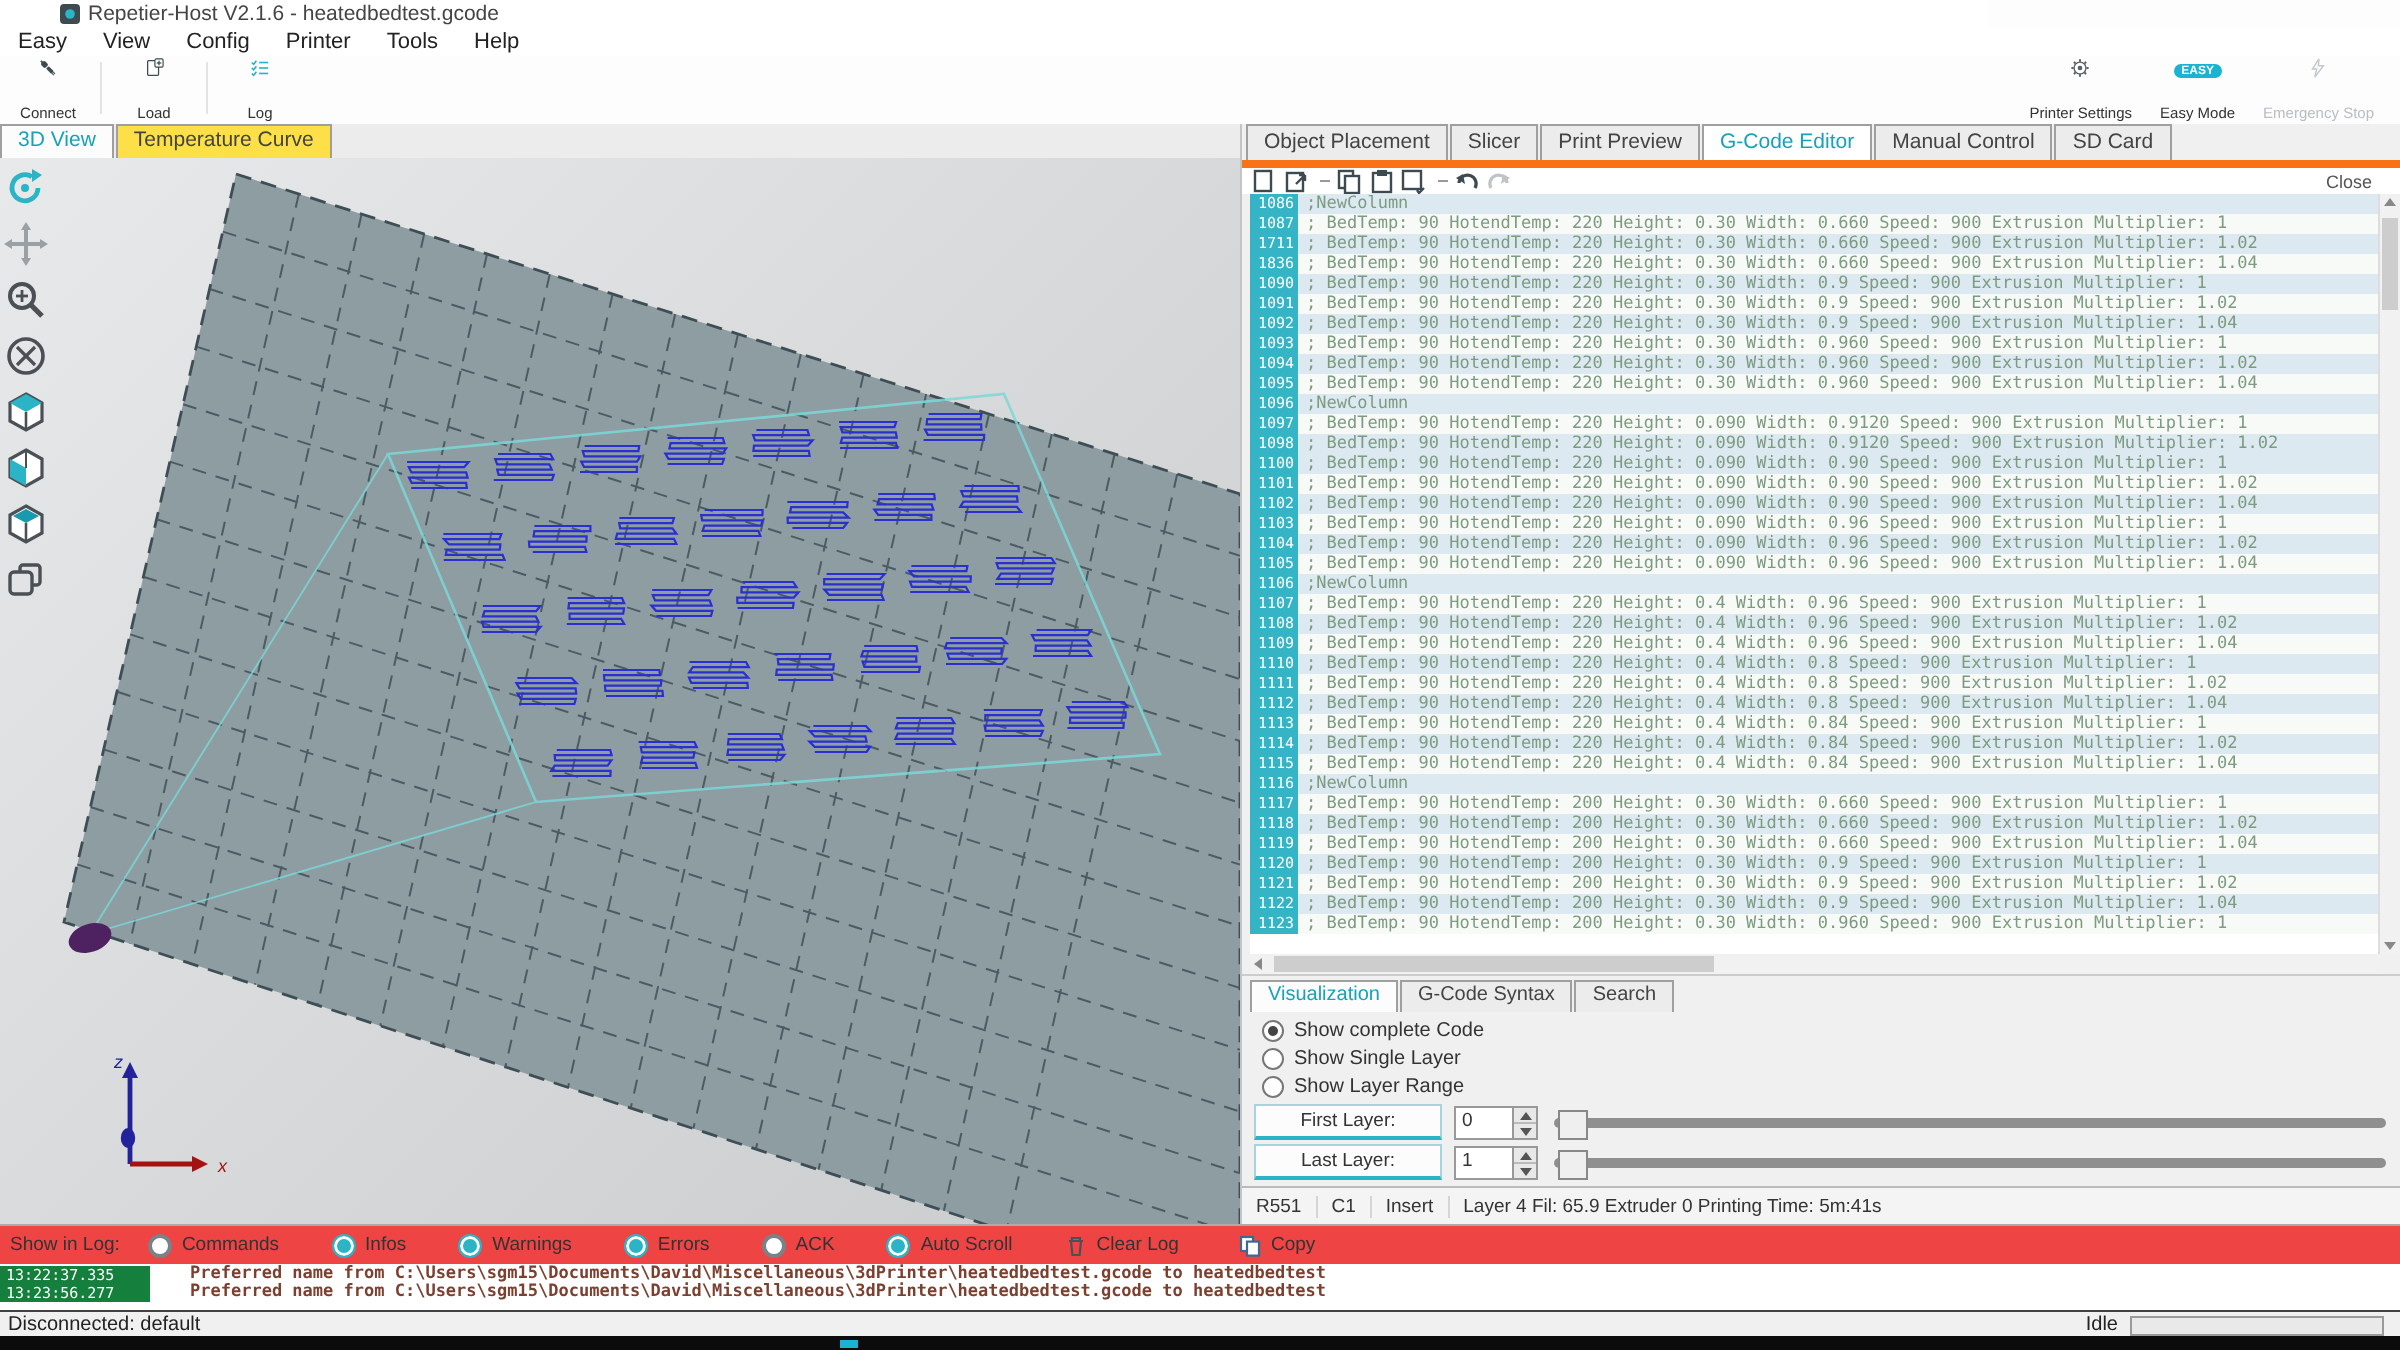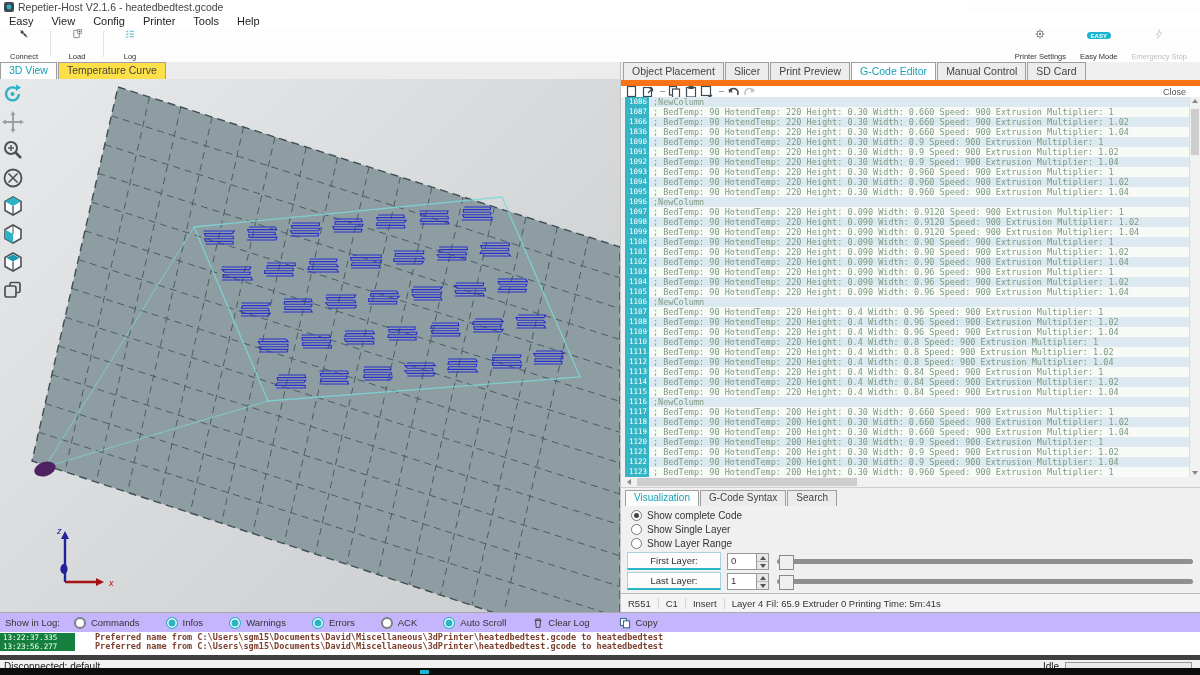--- a/index.html
+++ b/index.html
@@ -1,19 +1,19 @@
 <!DOCTYPE html>
 <html><head>
 <meta charset="utf-8">
 <style>
   html,body{margin:0;padding:0;background:#222;}
   #root{position:relative;width:1200px;height:675px;background:#fdfdfd;overflow:hidden;
         font-family:"Liberation Sans",sans-serif;color:#333;}
   
-  .titlebar{position:absolute;left:0;top:0;width:968px;height:14px;background:#fff;display:flex;align-items:center;}
+  .titlebar{position:absolute;left:0;top:0;width:968px;height:14px;background:#fff;display:flex;align-items:center;padding-left:26px;}
   .titlebar .t{font-size:10.5px;color:#444;margin-left:4px;}
   .appicon{width:10px;height:10px;margin-left:4px;display:inline-block;}
   .menubar{position:absolute;left:0;top:14px;width:1200px;height:14px;background:#fff;display:flex;align-items:center;}
   .menubar span{font-size:11px;color:#222;padding:0 9px;cursor:default;}
   .toolbar{position:absolute;left:0;top:28px;width:1200px;height:34px;background:#fdfdfd;border-bottom:1px solid #e0e0e0;display:flex;}
   .tbtn{display:flex;flex-direction:column;align-items:center;justify-content:flex-start;padding:1px 7px;min-width:34px;gap:12px;}
   .tbtn .tlbl{font-size:7.5px;color:#333;margin-top:1px;white-space:nowrap;}
   .tbtn.disabled .tlbl{color:#b9bec1;}
   .tsep{width:1px;height:26px;background:#e3e3e3;margin:3px 2px;}
   .tright{margin-left:auto;display:flex;margin-right:6px;}
@@ -27,21 +27,21 @@
   .viewport{position:absolute;left:0;top:17px;width:620px;height:533px;
             background:linear-gradient(135deg,#e8e9ea 0%,#d6d8d9 55%,#c9cccd 100%);}
   .sidebar{position:absolute;left:0;top:4px;width:26px;display:flex;flex-direction:column;align-items:center;z-index:4;}
   .sideico{width:22px;height:22px;margin-bottom:6px;}
   #scene{position:absolute;left:0;top:0;}
   
   .rightpane{position:absolute;left:621px;top:62px;width:579px;height:550px;background:#f0f0f0;}
   .rtabs{position:absolute;left:2px;top:0;height:18px;display:flex;}
   .rtab{font-size:10.5px;padding:2px 8px 0 8px;border:1px solid #9f9f9f;border-bottom:none;background:#ececec;color:#444;margin-right:1px;height:15px;white-space:nowrap;}
   .rtab.sel{background:#fff;color:#17a2b8;}
-  .etoolbar{position:absolute;left:0;top:18px;width:579px;height:17px;background:#fff;border-top:6px solid #f97316;display:flex;align-items:center;padding-left:4px;box-sizing:border-box;}
+  .etoolbar{position:absolute;left:0;top:18px;width:579px;height:17px;background:#fff;border-top:4px solid #f97316;display:flex;align-items:center;padding-left:4px;box-sizing:border-box;}
   .eico{width:13px;height:13px;margin-right:3px;}
   .esep{width:5px;height:1px;background:#999;margin:0 3px;}
   .closelbl{margin-left:auto;margin-right:14px;font-size:9px;color:#555;}
   .editor{position:absolute;left:4px;top:35px;width:565px;height:380px;background:#fff;overflow:hidden;}
   .erow{display:flex;height:10px;line-height:10px;white-space:nowrap;}
   .erow .num{width:22px;background:#35b4c6;color:#fff;font-family:"DejaVu Sans Mono",monospace;font-size:7.5px;text-align:right;padding-right:2px;flex:none;}
   .erow .txt{font-family:"DejaVu Sans Mono",monospace;font-size:8.5px;color:#7d9b80;padding-left:4px;overflow:hidden;}
   .erow.alt{background:#dce9f1;}
   .erow.plain{background:#f7faf6;}
   .vscroll{position:absolute;right:0;top:35px;width:10px;height:380px;background:#f1f1f1;border-left:1px solid #ddd;}
@@ -72,35 +72,35 @@
   .spin .btns div.dn:after{border-top:4px solid #555;}
   .slider{flex:1;height:15px;position:relative;margin-left:8px;}
   .strack{position:absolute;left:0;right:2px;top:5px;height:5px;background:#8f8f8f;border-radius:3px;}
   .shandle{position:absolute;left:2px;top:1px;width:13px;height:13px;background:#efefef;border:1px solid #888;}
   .estatus{position:absolute;left:0;top:531px;width:579px;height:19px;background:#f4f4f4;border-top:1px solid #bbb;
            display:flex;align-items:center;font-size:9.5px;color:#333;white-space:pre;}
   .estatus span{padding:0 7px;border-right:1px solid #d5d5d5;}
   .estatus span:last-child{border-right:none;}
   
   .logsec{position:absolute;left:0;top:612px;width:1200px;height:43px;background:#fff;border-top:1px solid #aaa;}
-  .logbar{position:absolute;left:0;top:0;width:1200px;height:19px;background:#c4b5fd;display:flex;align-items:center;}
+  .logbar{position:absolute;left:0;top:0;width:1200px;height:19px;background:#ef4444;display:flex;align-items:center;}
   .logbar .lab{font-size:9.5px;color:#333;margin:0 14px 0 5px;}
   .toggle{display:flex;align-items:center;margin-right:26px;}
   .toggle .ic{width:10px;height:10px;border-radius:50%;margin-right:5px;flex:none;}
   .toggle .ic.on{background:#2bb3c6;border:1px solid #2bb3c6;box-shadow:inset 0 0 0 1.5px #fff;}
   .toggle .ic.off{background:#fff;border:2px solid #7a8287;width:8px;height:8px;}
   .toggle span{font-size:9.5px;color:#333;}
   .logact{display:flex;align-items:center;margin-right:30px;}
   .logact span{font-size:9.5px;color:#333;margin-left:4px;}
   .logrows{position:absolute;left:0;top:20px;width:1200px;}
   .lrow{display:flex;height:9px;line-height:9px;}
   .lrow .ts{width:72px;background:#15803d;color:#fff;font-family:"DejaVu Sans Mono",monospace;font-size:7.5px;padding-left:3px;flex:none;}
   .lrow .msg{font-family:"DejaVu Sans Mono",monospace;font-size:8.5px;font-weight:bold;color:#7c4030;padding-left:20px;white-space:pre;}
   
-  .statusbar{position:absolute;left:0;top:655px;width:1200px;height:13px;background:#f0f0f0;border-top:5px solid #404040;display:flex;align-items:center;}
+  .statusbar{position:absolute;left:0;top:655px;width:1200px;height:13px;background:#f0f0f0;border-top:1px solid #404040;display:flex;align-items:center;}
   .statusbar .sl{font-size:10px;color:#222;margin-left:4px;}
   .sbright{margin-left:auto;display:flex;align-items:center;margin-right:8px;}
   .sbright span{font-size:10px;color:#222;margin-right:6px;}
   .sbprog{width:125px;height:8px;background:#e9e9e9;border:1px solid #9a9a9a;}
   .blackstrip{position:absolute;left:0;top:668px;width:1200px;height:7px;background:#0c0c0c;}
   .taskaccent{position:absolute;left:420px;top:670px;width:9px;height:4px;background:#19b4d1;}
 </style>
 </head>
 <body>
 
@@ -386,21 +386,21 @@
     <div class="editor" id="editor">
         <div class="erow alt">
           <div class="num">1086</div>
           <div class="txt">;NewColumn</div>
         </div>
         <div class="erow plain">
           <div class="num">1087</div>
           <div class="txt">; BedTemp: 90 HotendTemp: 220 Height: 0.30 Width: 0.660 Speed: 900 Extrusion Multiplier: 1</div>
         </div>
         <div class="erow alt">
-          <div class="num">1366</div>
+          <div class="num">1711</div>
           <div class="txt">; BedTemp: 90 HotendTemp: 220 Height: 0.30 Width: 0.660 Speed: 900 Extrusion Multiplier: 1.02</div>
         </div>
         <div class="erow plain">
           <div class="num">1836</div>
           <div class="txt">; BedTemp: 90 HotendTemp: 220 Height: 0.30 Width: 0.660 Speed: 900 Extrusion Multiplier: 1.04</div>
         </div>
         <div class="erow alt">
           <div class="num">1090</div>
           <div class="txt">; BedTemp: 90 HotendTemp: 220 Height: 0.30 Width: 0.9 Speed: 900 Extrusion Multiplier: 1</div>
         </div>
@@ -428,24 +428,20 @@
           <div class="num">1096</div>
           <div class="txt">;NewColumn</div>
         </div>
         <div class="erow plain">
           <div class="num">1097</div>
           <div class="txt">; BedTemp: 90 HotendTemp: 220 Height: 0.090 Width: 0.9120 Speed: 900 Extrusion Multiplier: 1</div>
         </div>
         <div class="erow alt">
           <div class="num">1098</div>
           <div class="txt">; BedTemp: 90 HotendTemp: 220 Height: 0.090 Width: 0.9120 Speed: 900 Extrusion Multiplier: 1.02</div>
-        </div>
-        <div class="erow plain">
-          <div class="num">1099</div>
-          <div class="txt">; BedTemp: 90 HotendTemp: 220 Height: 0.090 Width: 0.9120 Speed: 900 Extrusion Multiplier: 1.04</div>
         </div>
         <div class="erow alt">
           <div class="num">1100</div>
           <div class="txt">; BedTemp: 90 HotendTemp: 220 Height: 0.090 Width: 0.90 Speed: 900 Extrusion Multiplier: 1</div>
         </div>
         <div class="erow plain">
           <div class="num">1101</div>
           <div class="txt">; BedTemp: 90 HotendTemp: 220 Height: 0.090 Width: 0.90 Speed: 900 Extrusion Multiplier: 1.02</div>
         </div>
         <div class="erow alt">

